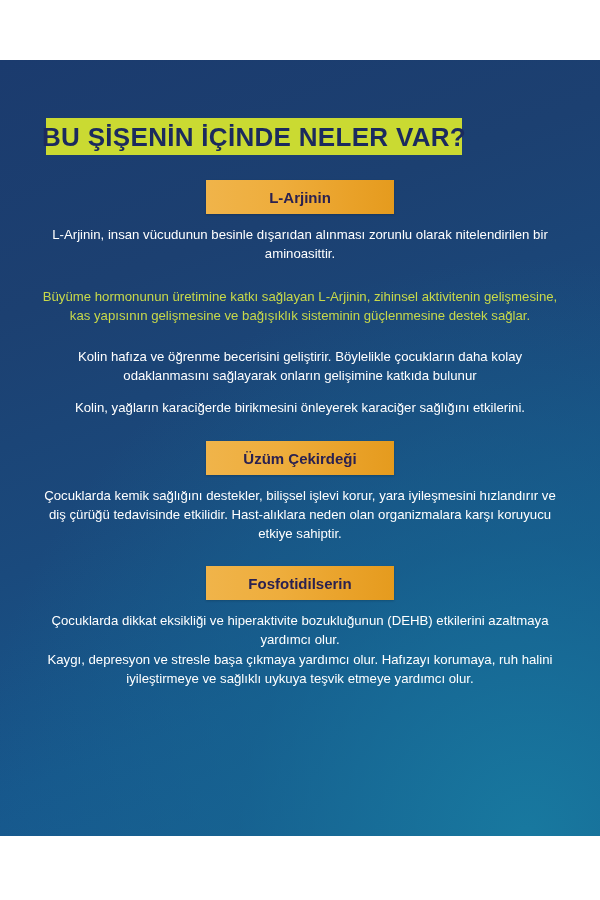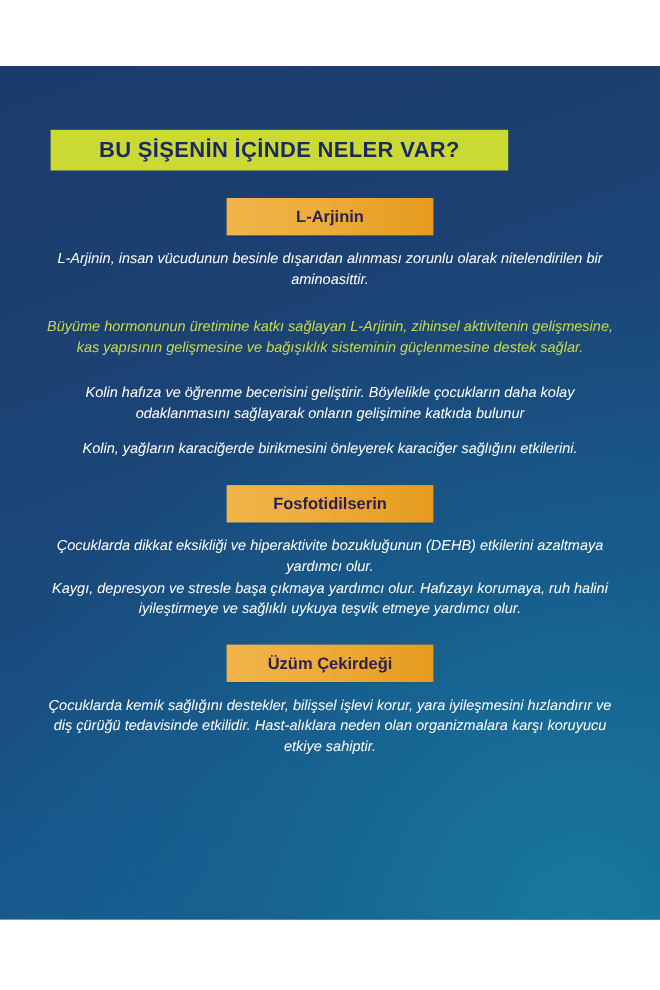--- a/index.html
+++ b/index.html
@@ -47,21 +47,21 @@
     top: 58px;
     width: 416px;
     height: 37px;
     background: #cada32;
     display: flex;
     align-items: center;
     justify-content: center;
   }
 
   .title-banner-text {
-    font-size: 20px;
+    font-size: 26px;
     font-weight: 800;
     letter-spacing: 0.3px;
     color: #1b2a5e;
     white-space: nowrap;
     line-height: 1;
   }
 
   
   .sections {
     position: absolute;
@@ -95,21 +95,20 @@
     white-space: nowrap;
     line-height: 1;
   }
 
   .para {
     text-align: center;
     font-size: 13.2px;
     line-height: 1.42;
     color: #ffffff;
     padding: 0 48px;
-    font-style: italic;
   }
 
   .para.green { color: #c8d94a; }
 
   
   .sec-arjinin .pill-wrap { margin-top: 0; }
   .sec-arjinin .p1 { margin-top: 12px; }
   .sec-arjinin .p2 { margin-top: 25px; padding: 0 42px; }
 
   .sec-kolin { margin-top: 22px; }
@@ -146,36 +145,36 @@
           </div>
           <p class="para p1">L-Arjinin, insan vücudunun besinle dışarıdan alınması zorunlu olarak nitelendirilen bir aminoasittir.</p>
           <p class="para green p2">Büyüme hormonunun üretimine katkı sağlayan L-Arjinin, zihinsel aktivitenin gelişmesine, kas yapısının gelişmesine ve bağışıklık sisteminin güçlenmesine destek sağlar.</p>
         </div>
 
         <div class="section sec-kolin">
           <p class="para p2">Kolin hafıza ve öğrenme becerisini geliştirir. Böylelikle çocukların daha kolay odaklanmasını sağlayarak onların gelişimine katkıda bulunur</p>
           <p class="para p3">Kolin, yağların karaciğerde birikmesini önleyerek karaciğer sağlığını etkilerini.</p>
         </div>
 
+        <div class="section sec-uzum">
+          <div class="pill-wrap">
+            <div class="pill">
+              <span class="pill-text">Üzüm Çekirdeği</span>
+            </div>
+          </div>
+          <p class="para p1">Çocuklarda kemik sağlığını destekler, bilişsel işlevi korur, yara iyileşmesini hızlandırır ve diş çürüğü tedavisinde etkilidir. Hast-alıklara neden olan organizmalara karşı koruyucu etkiye sahiptir.</p>
+        </div>
+
         <div class="section sec-fosfo">
           <div class="pill-wrap">
             <div class="pill">
               <span class="pill-text">Fosfotidilserin</span>
             </div>
           </div>
           <p class="para p1">Çocuklarda dikkat eksikliği ve hiperaktivite bozukluğunun (DEHB) etkilerini azaltmaya yardımcı olur.</p>
           <p class="para p2">Kaygı, depresyon ve stresle başa çıkmaya yardımcı olur. Hafızayı korumaya, ruh halini iyileştirmeye ve sağlıklı uykuya teşvik etmeye yardımcı olur.</p>
         </div>
 
-        <div class="section sec-uzum">
-          <div class="pill-wrap">
-            <div class="pill">
-              <span class="pill-text">Üzüm Çekirdeği</span>
-            </div>
-          </div>
-          <p class="para p1">Çocuklarda kemik sağlığını destekler, bilişsel işlevi korur, yara iyileşmesini hızlandırır ve diş çürüğü tedavisinde etkilidir. Hast-alıklara neden olan organizmalara karşı koruyucu etkiye sahiptir.</p>
-        </div>
-
       </div>
     </div>
   </div>
 
 </div>
 
 </body></html>

